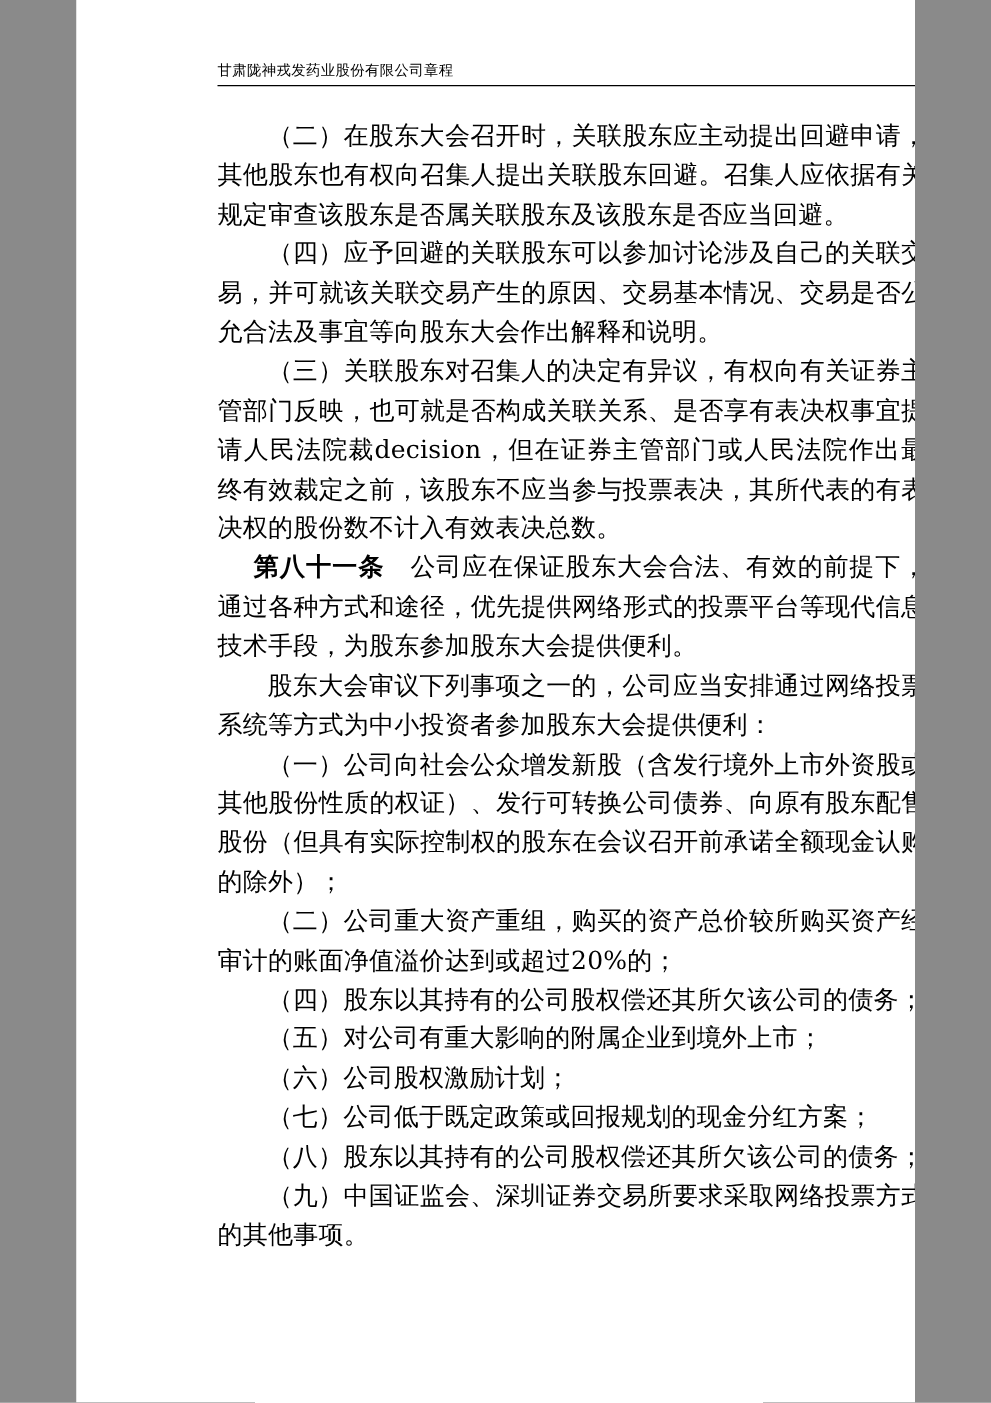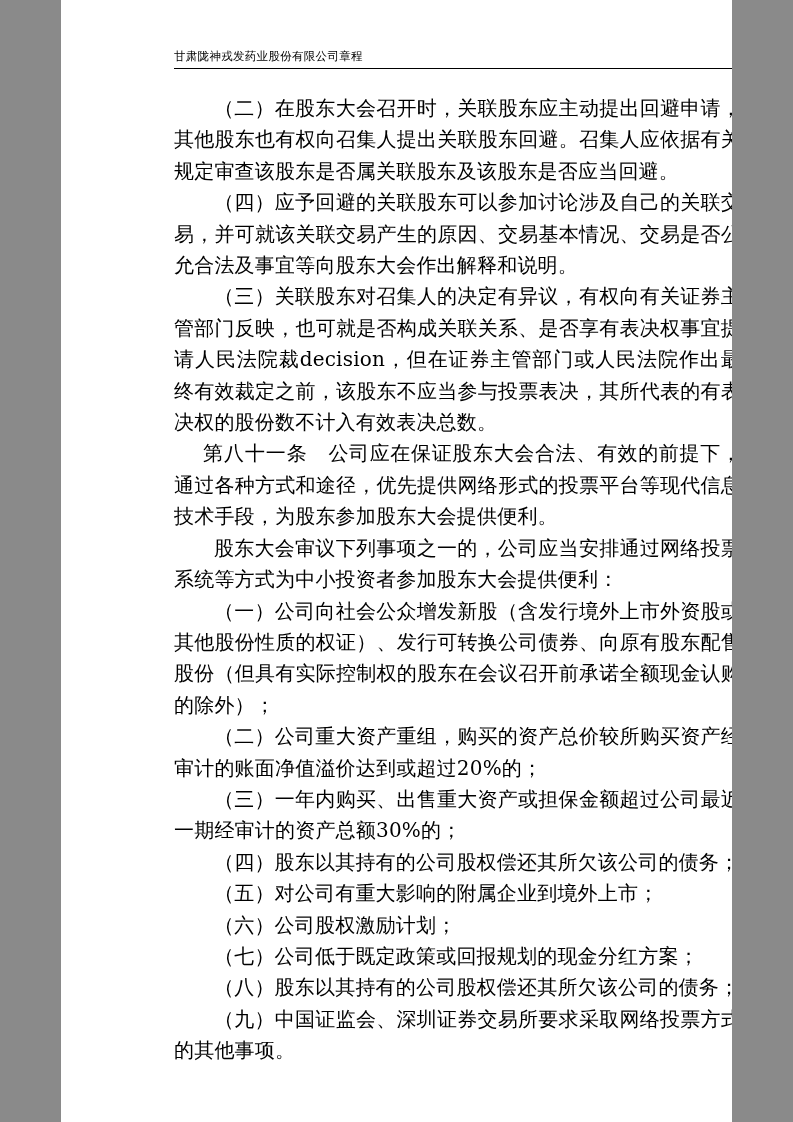--- a/index.html
+++ b/index.html
@@ -50,21 +50,21 @@
     text-justify: inter-ideograph;
     letter-spacing: 0.2px;
   }
   p.indent2 {
     text-indent: 2em;
   }
   p.indent1 {
     text-indent: 1.45em;
   }
   .art-title {
-    font-weight: normal;
+    font-weight: bold;
     letter-spacing: 0.5px;
   }
   .pagenum {
     position: absolute;
     left: 0;
     top: 1039px;
     width: 793px;
     text-align: right;
     font-size: 18px;
     font-family: Liberation Serif, serif;
@@ -82,21 +82,20 @@
 
     <p class="indent2">（二）在股东大会召开时，关联股东应主动提出回避申请，其他股东也有权向召集人提出关联股东回避。召集人应依据有关规定审查该股东是否属关联股东及该股东是否应当回避。</p>
     <p class="indent2">（四）应予回避的关联股东可以参加讨论涉及自己的关联交易，并可就该关联交易产生的原因、交易基本情况、交易是否公允合法及事宜等向股东大会作出解释和说明。</p>
     <p class="indent2">（三）关联股东对召集人的决定有异议，有权向有关证券主管部门反映，也可就是否构成关联关系、是否享有表决权事宜提请人民法院裁decision，但在证券主管部门或人民法院作出最终有效裁定之前，该股东不应当参与投票表决，其所代表的有表决权的股份数不计入有效表决总数。</p>
 
     <p class="indent1"><span class="art-title">第八十一条</span><span>　公司应在保证股东大会合法、有效的前提下，通过各种方式和途径，优先提供网络形式的投票平台等现代信息技术手段，为股东参加股东大会提供便利。</span></p>
 
     <p class="indent2">股东大会审议下列事项之一的，公司应当安排通过网络投票系统等方式为中小投资者参加股东大会提供便利：</p>
     <p class="indent2">（一）公司向社会公众增发新股（含发行境外上市外资股或其他股份性质的权证）、发行可转换公司债券、向原有股东配售股份（但具有实际控制权的股东在会议召开前承诺全额现金认购的除外）；</p>
     <p class="indent2">（二）公司重大资产重组，购买的资产总价较所购买资产经审计的账面净值溢价达到或超过20%的；</p>
-    <p class="indent2">（三）一年内购买、出售重大资产或担保金额超过公司最近一期经审计的资产总额30%的；</p>
     <p class="indent2">（四）股东以其持有的公司股权偿还其所欠该公司的债务；</p>
     <p class="indent2">（五）对公司有重大影响的附属企业到境外上市；</p>
     <p class="indent2">（六）公司股权激励计划；</p>
     <p class="indent2">（七）公司低于既定政策或回报规划的现金分红方案；</p>
     <p class="indent2">（八）股东以其持有的公司股权偿还其所欠该公司的债务；</p>
     <p class="indent2">（九）中国证监会、深圳证券交易所要求采取网络投票方式的其他事项。</p>
 
 
   </div>
 

